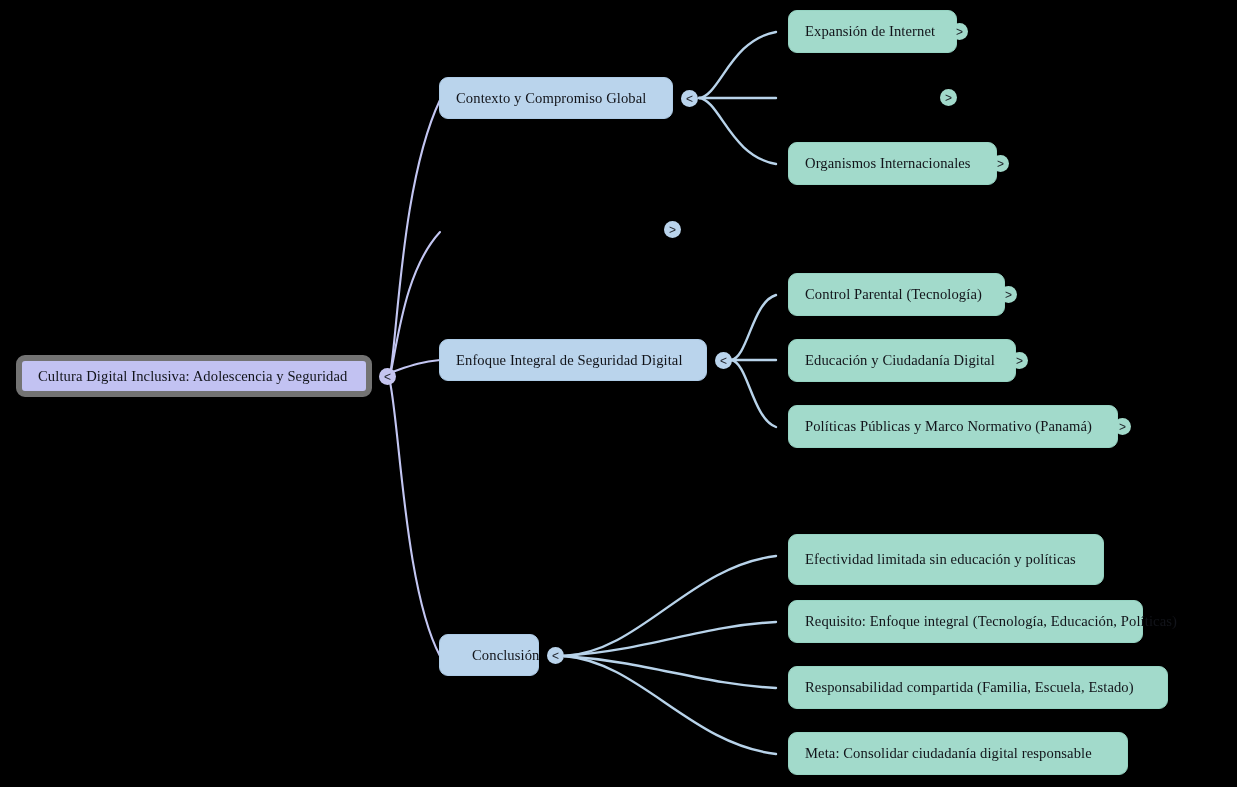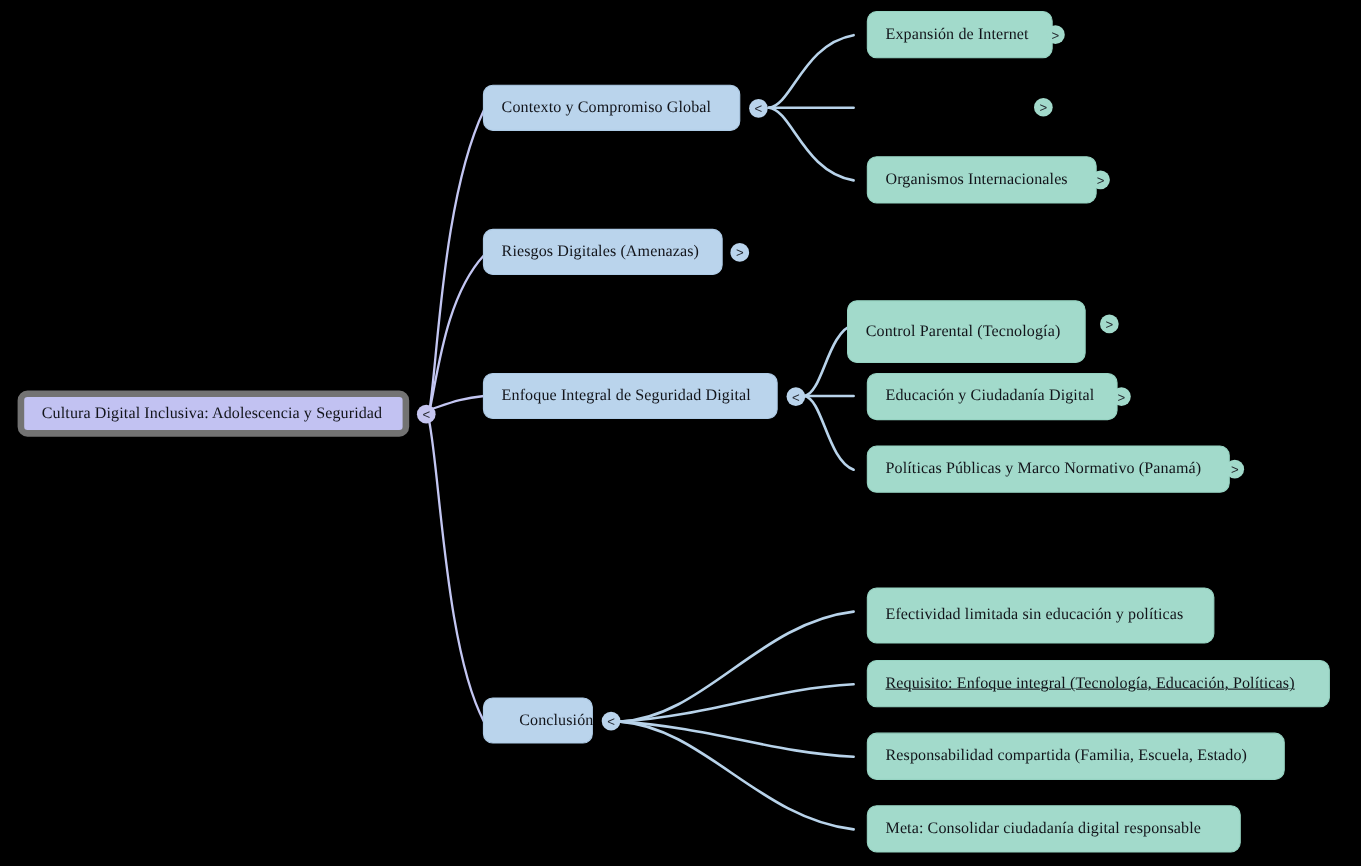--- a/index.html
+++ b/index.html
@@ -114,31 +114,28 @@
   </div>
   <div class="toggle t-leaf" style="left:951px; top:23px; width:17px; height:17px;">&gt;</div>
 
   <div class="toggle t-leaf" style="left:940px; top:89px; width:17px; height:17px;">&gt;</div>
 
   <div class="node leaf" style="left:776px; top:142px; width:209px; height:43px;">
     <span>Organismos Internacionales</span>
   </div>
   <div class="toggle t-leaf" style="left:992px; top:155px; width:17px; height:17px;">&gt;</div>
 
-  <div class="node branch" style="left:439px; top:208px; width:218px; height:42px;">
-    <span>Riesgos Digitales (Amenazas)</span>
-  </div>
   <div class="toggle t-branch" style="left:664px; top:221px; width:17px; height:17px;">&gt;</div>
 
   <div class="node branch" style="left:439px; top:339px; width:268px; height:42px;">
     <span>Enfoque Integral de Seguridad Digital</span>
   </div>
   <div class="toggle t-branch" style="left:715px; top:352px; width:17px; height:17px;">&lt;</div>
 
-  <div class="node leaf" style="left:758px; top:273px; width:217px; height:57px;">
+  <div class="node leaf" style="left:776px; top:273px; width:217px; height:43px;">
     <span>Control Parental (Tecnología)</span>
   </div>
   <div class="toggle t-leaf" style="left:1000px; top:286px; width:17px; height:17px;">&gt;</div>
 
   <div class="node leaf" style="left:776px; top:339px; width:228px; height:43px;">
     <span>Educación y Ciudadanía Digital</span>
   </div>
   <div class="toggle t-leaf" style="left:1011px; top:352px; width:17px; height:17px;">&gt;</div>
 
   <div class="node leaf" style="left:776px; top:405px; width:330px; height:43px;">
@@ -148,21 +145,21 @@
 
   <div class="node branch" style="left:439px; top:634px; width:100px; height:42px;padding-left:32px;">
     <span>Conclusión</span>
   </div>
   <div class="toggle t-branch" style="left:547px; top:647px; width:17px; height:17px;">&lt;</div>
 
   <div class="node leaf" style="left:776px; top:534px; width:316px; height:51px;">
     <span>Efectividad limitada sin educación y políticas</span>
   </div>
 
-  <div class="node leaf" style="left:776px; top:600px; width:421px; height:43px;text-decoration:underline;">
+  <div class="node leaf" style="left:776px; top:600px; width:355px; height:43px;">
     <span>Requisito: Enfoque integral (Tecnología, Educación, Políticas)</span>
   </div>
 
   <div class="node leaf" style="left:776px; top:666px; width:380px; height:43px;">
     <span>Responsabilidad compartida (Familia, Escuela, Estado)</span>
   </div>
 
   <div class="node leaf" style="left:776px; top:732px; width:340px; height:43px;align-items:center;">
     <span>Meta: Consolidar ciudadanía digital responsable</span>
   </div>

